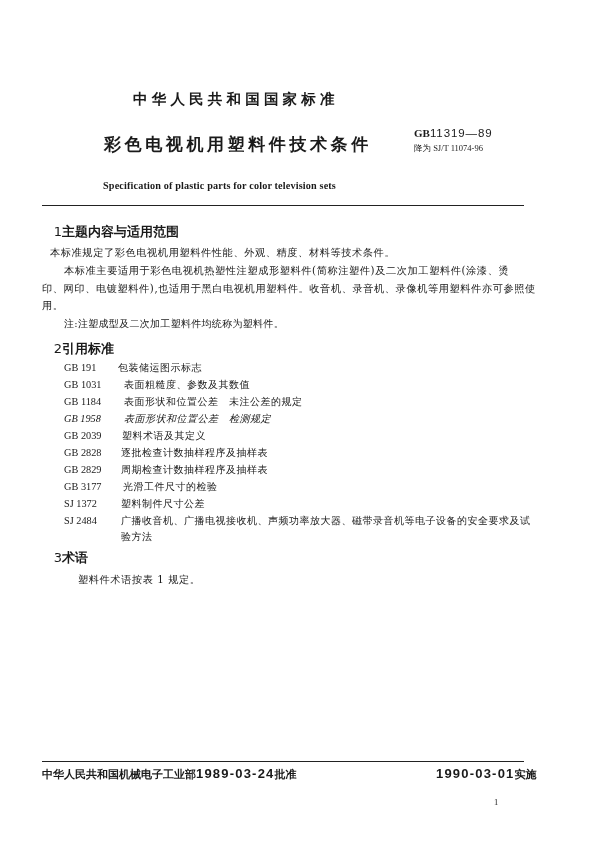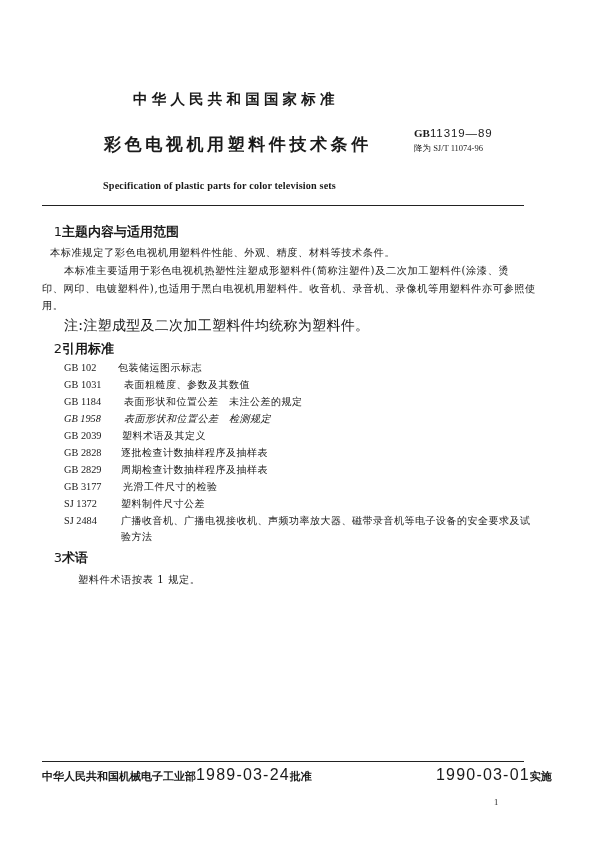--- a/index.html
+++ b/index.html
@@ -12,26 +12,26 @@
   .std-no { left: 414px; top: 126px; font-size: 11.5px; }
   .std-no .gb { font-family: "Liberation Serif", serif; font-weight: bold; font-size: 11px; }
   .std-no .num { font-family: "Liberation Sans", sans-serif; letter-spacing: 0.9px; }
   .std-replace { left: 414px; top: 143px; font-size: 8.5px; font-family: "Liberation Serif", serif; }
   .rule { position: absolute; left: 42px; width: 482px; height: 1px; background: #222; }
   .rule.top { top: 205px; }
   .rule.bottom { top: 761px; }
   .sec-head { font-size: 13px; font-weight: bold; text-align: right; }
   .sec-head .sec-num { display: inline-block; width: 20px; font-weight: normal; }
   .para { font-size: 10.2px; letter-spacing: 0.6px; }
-  .note { font-size: 14px; letter-spacing: 0.3px; }
+  .note { font-size: 10px; letter-spacing: 0.3px; }
   .ref-row { position: absolute; left: 64px; font-size: 10px; letter-spacing: 0.5px; }
   .ref-row .code { display: inline-block; width: 54px; font-family: "Liberation Serif", serif; font-size: 10.3px; letter-spacing: 0; }
   .ref-row .cont { position: absolute; left: 80px; top: 16px; }
   .footer-left { left: 42px; top: 766px; font-size: 11px; font-weight: bold; }
-  .footer-left .date, .footer-right .date { font-weight: normal; letter-spacing: 1.2px; font-family: "Liberation Sans", sans-serif; font-size: 16px; }
+  .footer-left .date, .footer-right .date { font-weight: bold; letter-spacing: 1.2px; font-family: "Liberation Sans", sans-serif; font-size: 13px; }
   .footer-right { left: 436px; top: 766px; font-size: 11px; font-weight: bold; }
   .page-num { left: 494px; top: 797px; font-size: 8.5px; font-family: "Liberation Serif", serif; }
 </style>
 </head>
 <body>
 
 <div class="abs national sans">中华人民共和国国家标准</div>
 <div class="abs title-cn sans">彩色电视机用塑料件技术条件</div>
 <div class="abs title-en">Specification of plastic parts for color television sets</div>
 <div class="abs std-no">
@@ -48,21 +48,21 @@
 <div class="abs para" style="left:64px; top:264px;">本标准主要适用于彩色电视机热塑性注塑成形塑料件(简称注塑件)及二次加工塑料件(涂漆、烫</div>
 <div class="abs para" style="left:42px; top:282px;">印、网印、电镀塑料件),也适用于黑白电视机用塑料件。收音机、录音机、录像机等用塑料件亦可参照使</div>
 <div class="abs para" style="left:42px; top:299px;">用。</div>
 <div class="abs note" style="left:64px; top:317px;">注:注塑成型及二次加工塑料件均统称为塑料件。</div>
 
 <div class="abs sec-head sans" style="left:42px; top:340px;">
   <span class="sec-num">2</span><span>引用标准</span>
 </div>
 
 <div class="ref-row" style="top:361px;">
-  <span class="code">GB 102</span><span>包装储运图示标志</span>
+  <span class="code">GB 191</span><span>包装储运图示标志</span>
 </div>
 <div class="ref-row" style="top:378px;">
   <span class="code" style="width:60px">GB 1031</span><span>表面粗糙度、参数及其数值</span>
 </div>
 <div class="ref-row" style="top:395px;">
   <span class="code" style="width:60px">GB 1184</span><span>表面形状和位置公差　未注公差的规定</span>
 </div>
 <div class="ref-row" style="top:412px;font-style:italic;">
   <span class="code" style="width:60px">GB 1958</span><span>表面形状和位置公差　检测规定</span>
 </div>

